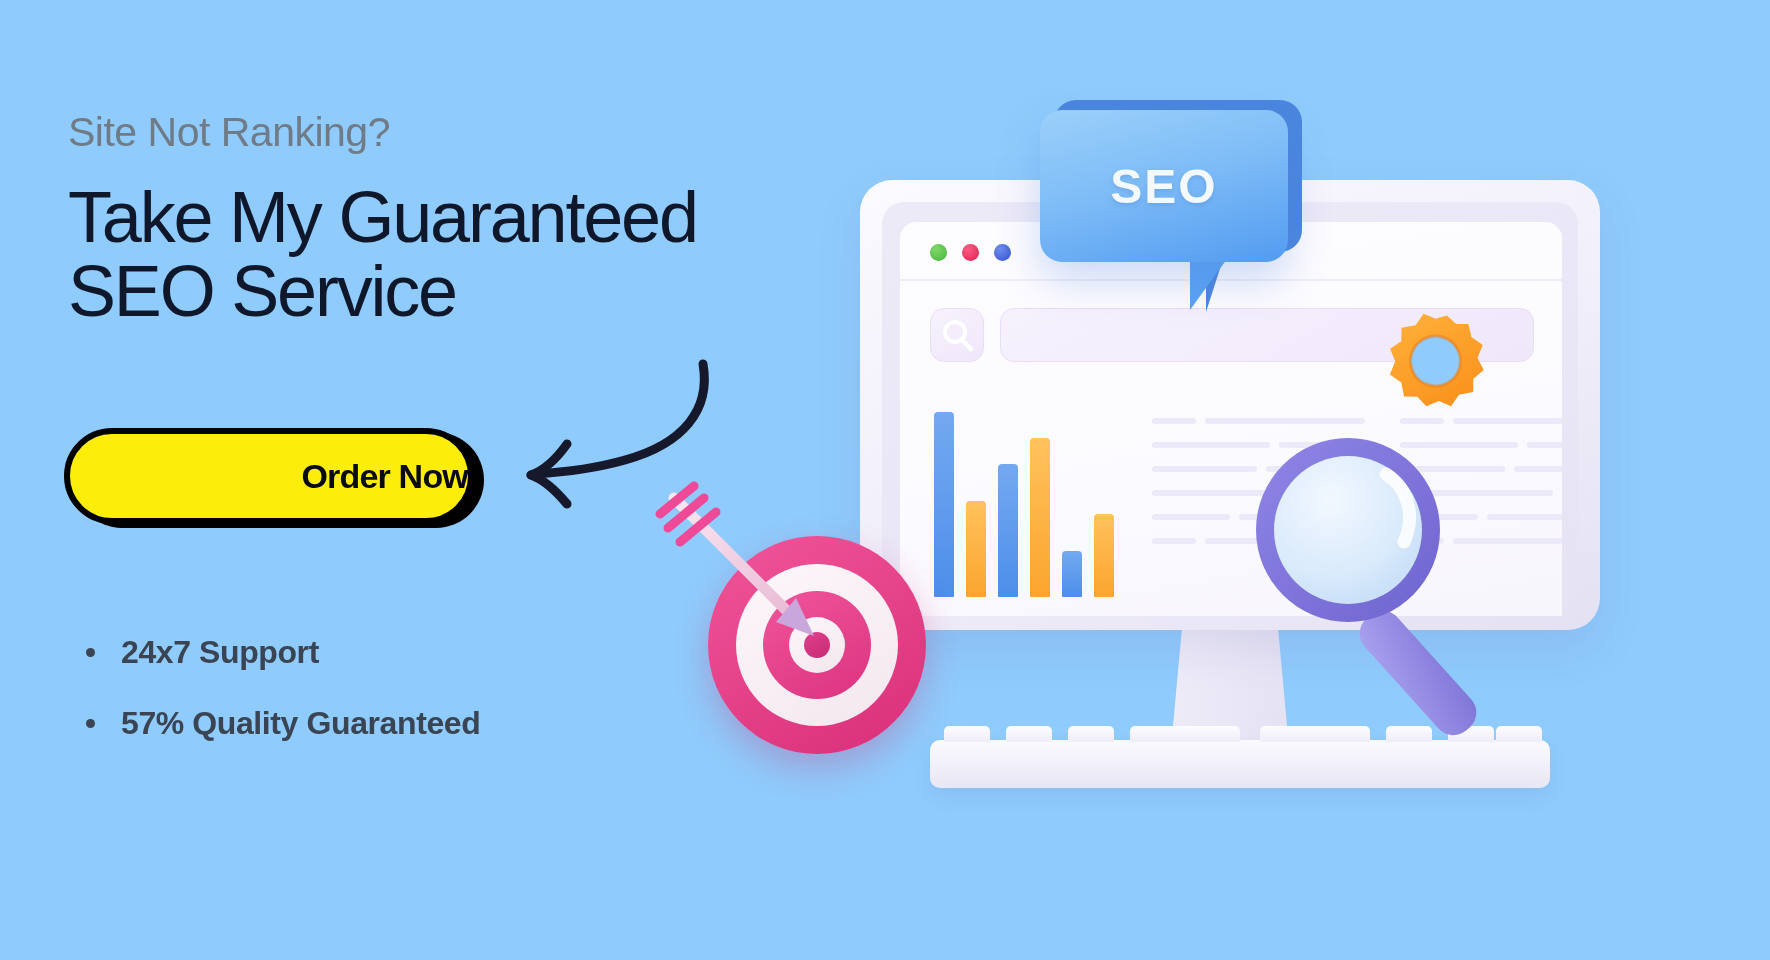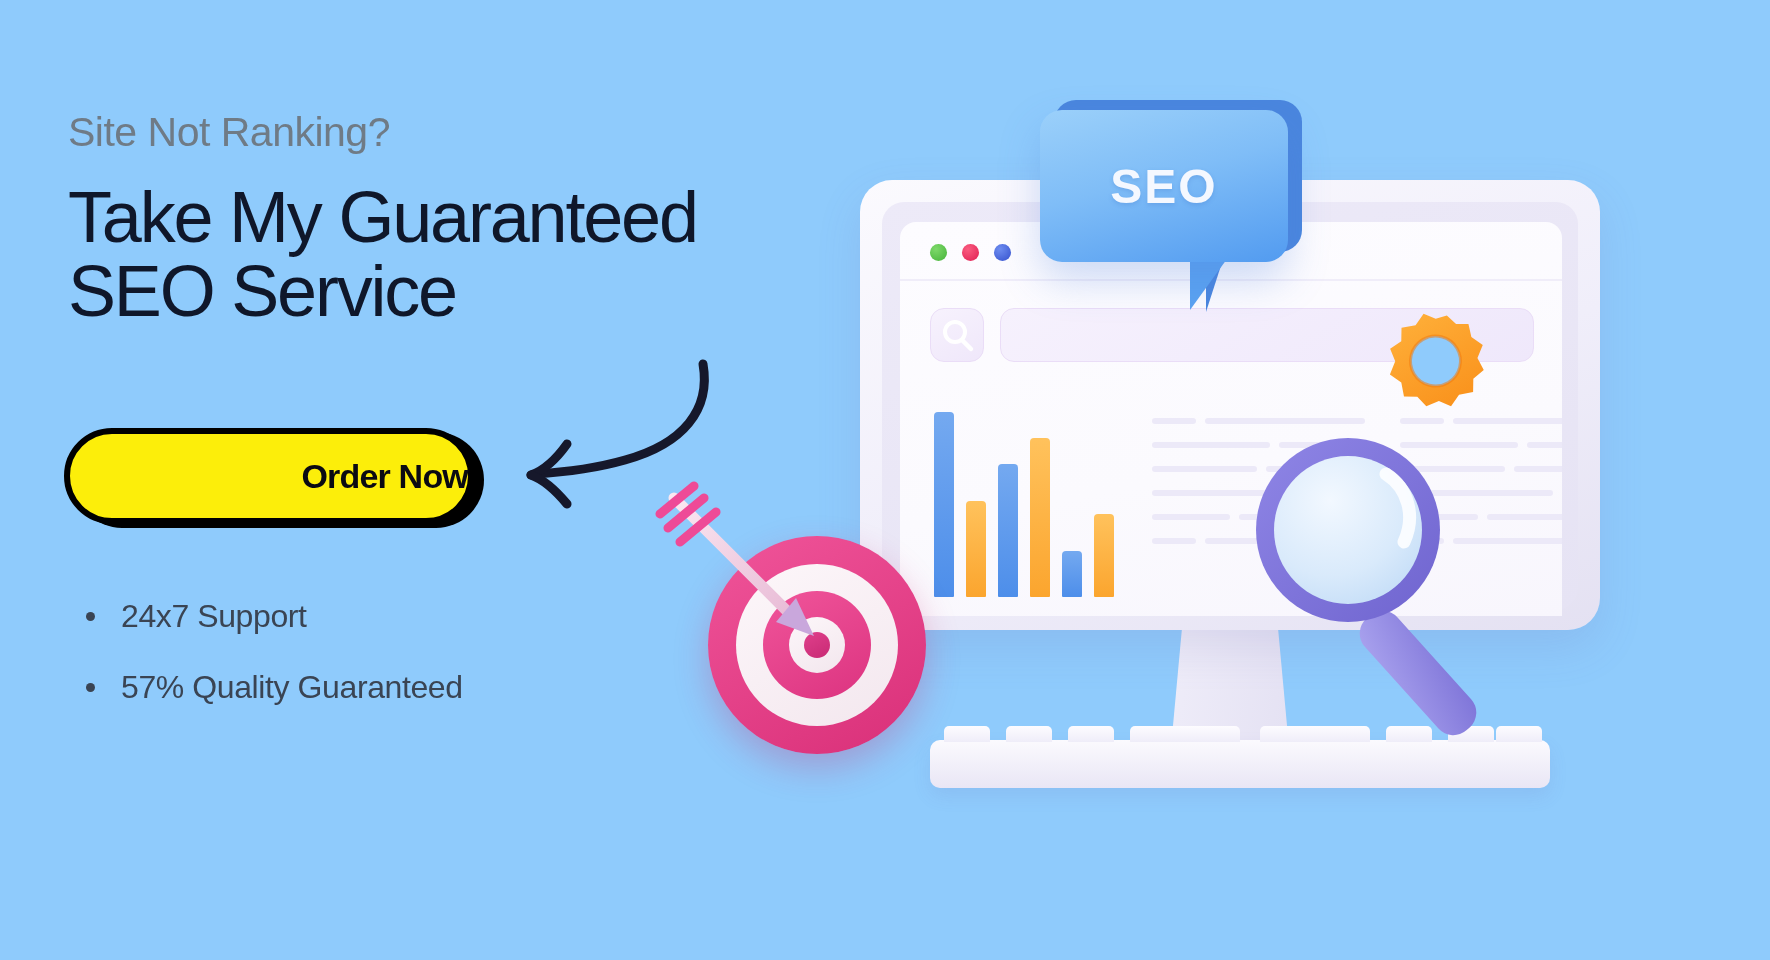--- a/index.html
+++ b/index.html
@@ -48,21 +48,21 @@
     margin-top:8px;
   }
   .cta-label {
     font-size:34px; font-weight:800; color:#0A0A12; letter-spacing:-0.8px;
   }
 
   
   .arrow { position:absolute; left:505px; top:352px; width:240px; height:160px; }
 
   
-  .bullets { position:absolute; left:86px; top:598px; width:620px; }
+  .bullets { position:absolute; left:86px; top:634px; width:620px;font-weight:bold; }
   .bullet-row {
     display:flex; align-items:center; margin-bottom:34px;
     font-size:32px; color:#3A4453; letter-spacing:-0.4px;
   }
   .bullet-dot {
     width:9px; height:9px; border-radius:50%;
     background:#3A4453; margin-right:26px; flex:0 0 auto;
   }
 
   

